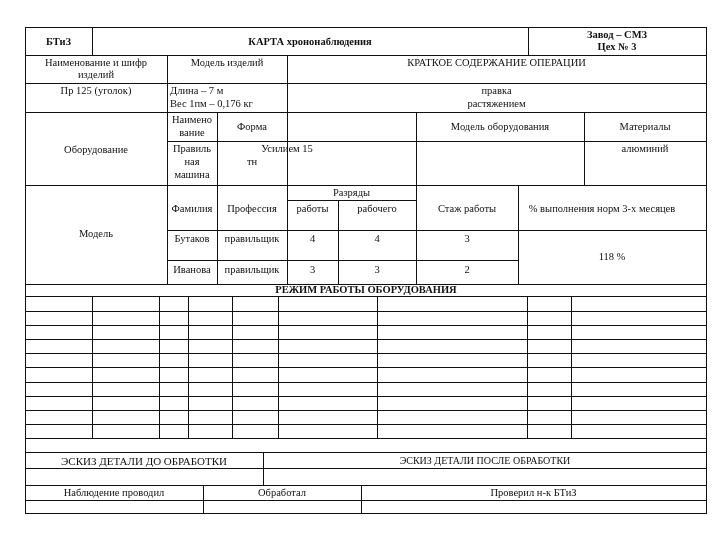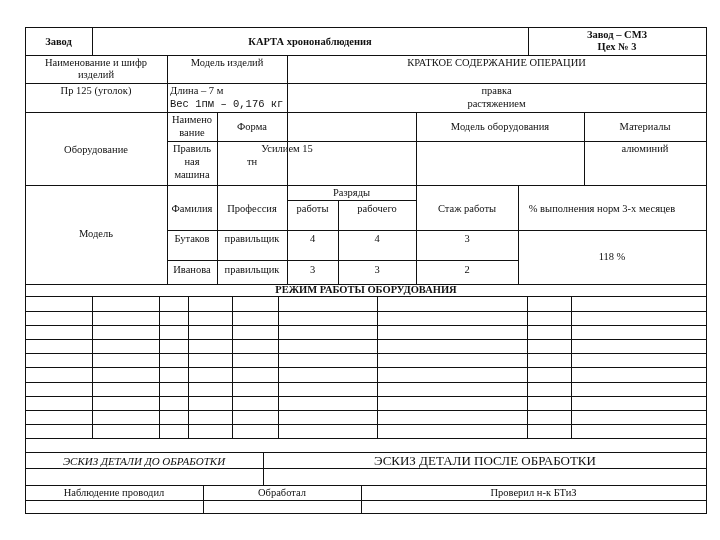--- a/index.html
+++ b/index.html
@@ -19,36 +19,36 @@
 
   <div class="ln h" style="left:25px;top:27px;width:682px;"></div>
   <div class="ln v" style="left:25px;top:27px;height:487px;"></div>
   <div class="ln v" style="left:706px;top:27px;height:487px;"></div>
   <div class="ln h" style="left:25px;top:513px;width:682px;"></div>
 
   <div class="ln v" style="left:92px;top:27px;height:28px;"></div>
   <div class="ln v" style="left:528px;top:27px;height:28px;"></div>
   <div class="ln h" style="left:25px;top:55px;width:682px;"></div>
 
-  <div class="t b" style="left:25px;top:36px;width:67px;">Завод</div>
+  <div class="t b" style="left:25px;top:36px;width:67px;">БТиЗ</div>
   <div class="t b" style="left:92px;top:36px;width:436px;">КАРТА хрононаблюдения</div>
   <div class="t b" style="left:528px;top:29px;width:178px;">Завод – СМЗ</div>
   <div class="t b" style="left:528px;top:41px;width:178px;">Цех № 3</div>
 
   <div class="ln v" style="left:167px;top:55px;height:230px;"></div>
   <div class="ln v" style="left:287px;top:55px;height:57px;"></div>
   <div class="ln h" style="left:25px;top:83px;width:682px;"></div>
   <div class="ln h" style="left:25px;top:112px;width:682px;"></div>
 
   <div class="t" style="left:25px;top:57px;width:142px;">Наименование и шифр</div>
   <div class="t" style="left:25px;top:69px;width:142px;">изделий</div>
   <div class="t" style="left:25px;top:85px;width:142px;">Пр 125 (уголок)</div>
   <div class="t" style="left:167px;top:57px;width:120px;">Модель изделий</div>
   <div class="t l" style="left:170px;top:85px;">Длина – 7 м</div>
-  <div class="t l" style="left:170px;top:98px;font-family:Liberation Mono, monospace;">Вес 1пм – 0,176 кг</div>
+  <div class="t l" style="left:170px;top:98px;">Вес 1пм – 0,176 кг</div>
   <div class="t" style="left:287px;top:57px;width:419px;">КРАТКОЕ СОДЕРЖАНИЕ ОПЕРАЦИИ</div>
   <div class="t" style="left:287px;top:85px;width:419px;">правка</div>
   <div class="t" style="left:287px;top:98px;width:419px;">растяжением</div>
 
   <div class="ln v" style="left:217px;top:112px;height:73px;"></div>
   <div class="ln v" style="left:287px;top:112px;height:73px;"></div>
   <div class="ln v" style="left:416px;top:112px;height:173px;"></div>
   <div class="ln v" style="left:584px;top:112px;height:73px;"></div>
   <div class="ln h" style="left:167px;top:141px;width:540px;"></div>
   <div class="ln h" style="left:25px;top:185px;width:682px;"></div>
@@ -122,22 +122,22 @@
     <div class="ln v" style="left:377px;top:296px;height:143px;"></div>
     <div class="ln v" style="left:527px;top:296px;height:143px;"></div>
     <div class="ln v" style="left:571px;top:296px;height:143px;"></div>
   </div>
 
   <div class="ln h" style="left:25px;top:452px;width:682px;"></div>
   <div class="ln v" style="left:263px;top:452px;height:34px;"></div>
   <div class="ln h" style="left:25px;top:468px;width:682px;"></div>
   <div class="ln h" style="left:25px;top:485px;width:682px;"></div>
 
-  <div class="t" style="left:25px;top:455px;width:238px;font-size:11px;font-style:italic;">ЭСКИЗ ДЕТАЛИ ДО ОБРАБОТКИ</div>
-  <div class="t" style="left:263px;top:455px;width:444px;font-size:13px;">ЭСКИЗ ДЕТАЛИ ПОСЛЕ ОБРАБОТКИ</div>
+  <div class="t" style="left:25px;top:455px;width:238px;font-size:11px;">ЭСКИЗ ДЕТАЛИ ДО ОБРАБОТКИ</div>
+  <div class="t" style="left:263px;top:455px;width:444px;font-size:10px;">ЭСКИЗ ДЕТАЛИ ПОСЛЕ ОБРАБОТКИ</div>
 
   <div class="ln v" style="left:203px;top:485px;height:29px;"></div>
   <div class="ln v" style="left:361px;top:485px;height:29px;"></div>
   <div class="ln h" style="left:25px;top:500px;width:682px;"></div>
 
   <div class="t" style="left:25px;top:487px;width:178px;">Наблюдение проводил</div>
   <div class="t" style="left:203px;top:487px;width:158px;">Обработал</div>
   <div class="t" style="left:361px;top:487px;width:345px;">Проверил н-к БТиЗ</div>
 
   <div style="position:absolute;left:26px;top:501px;width:176px;height:12px;"></div>

